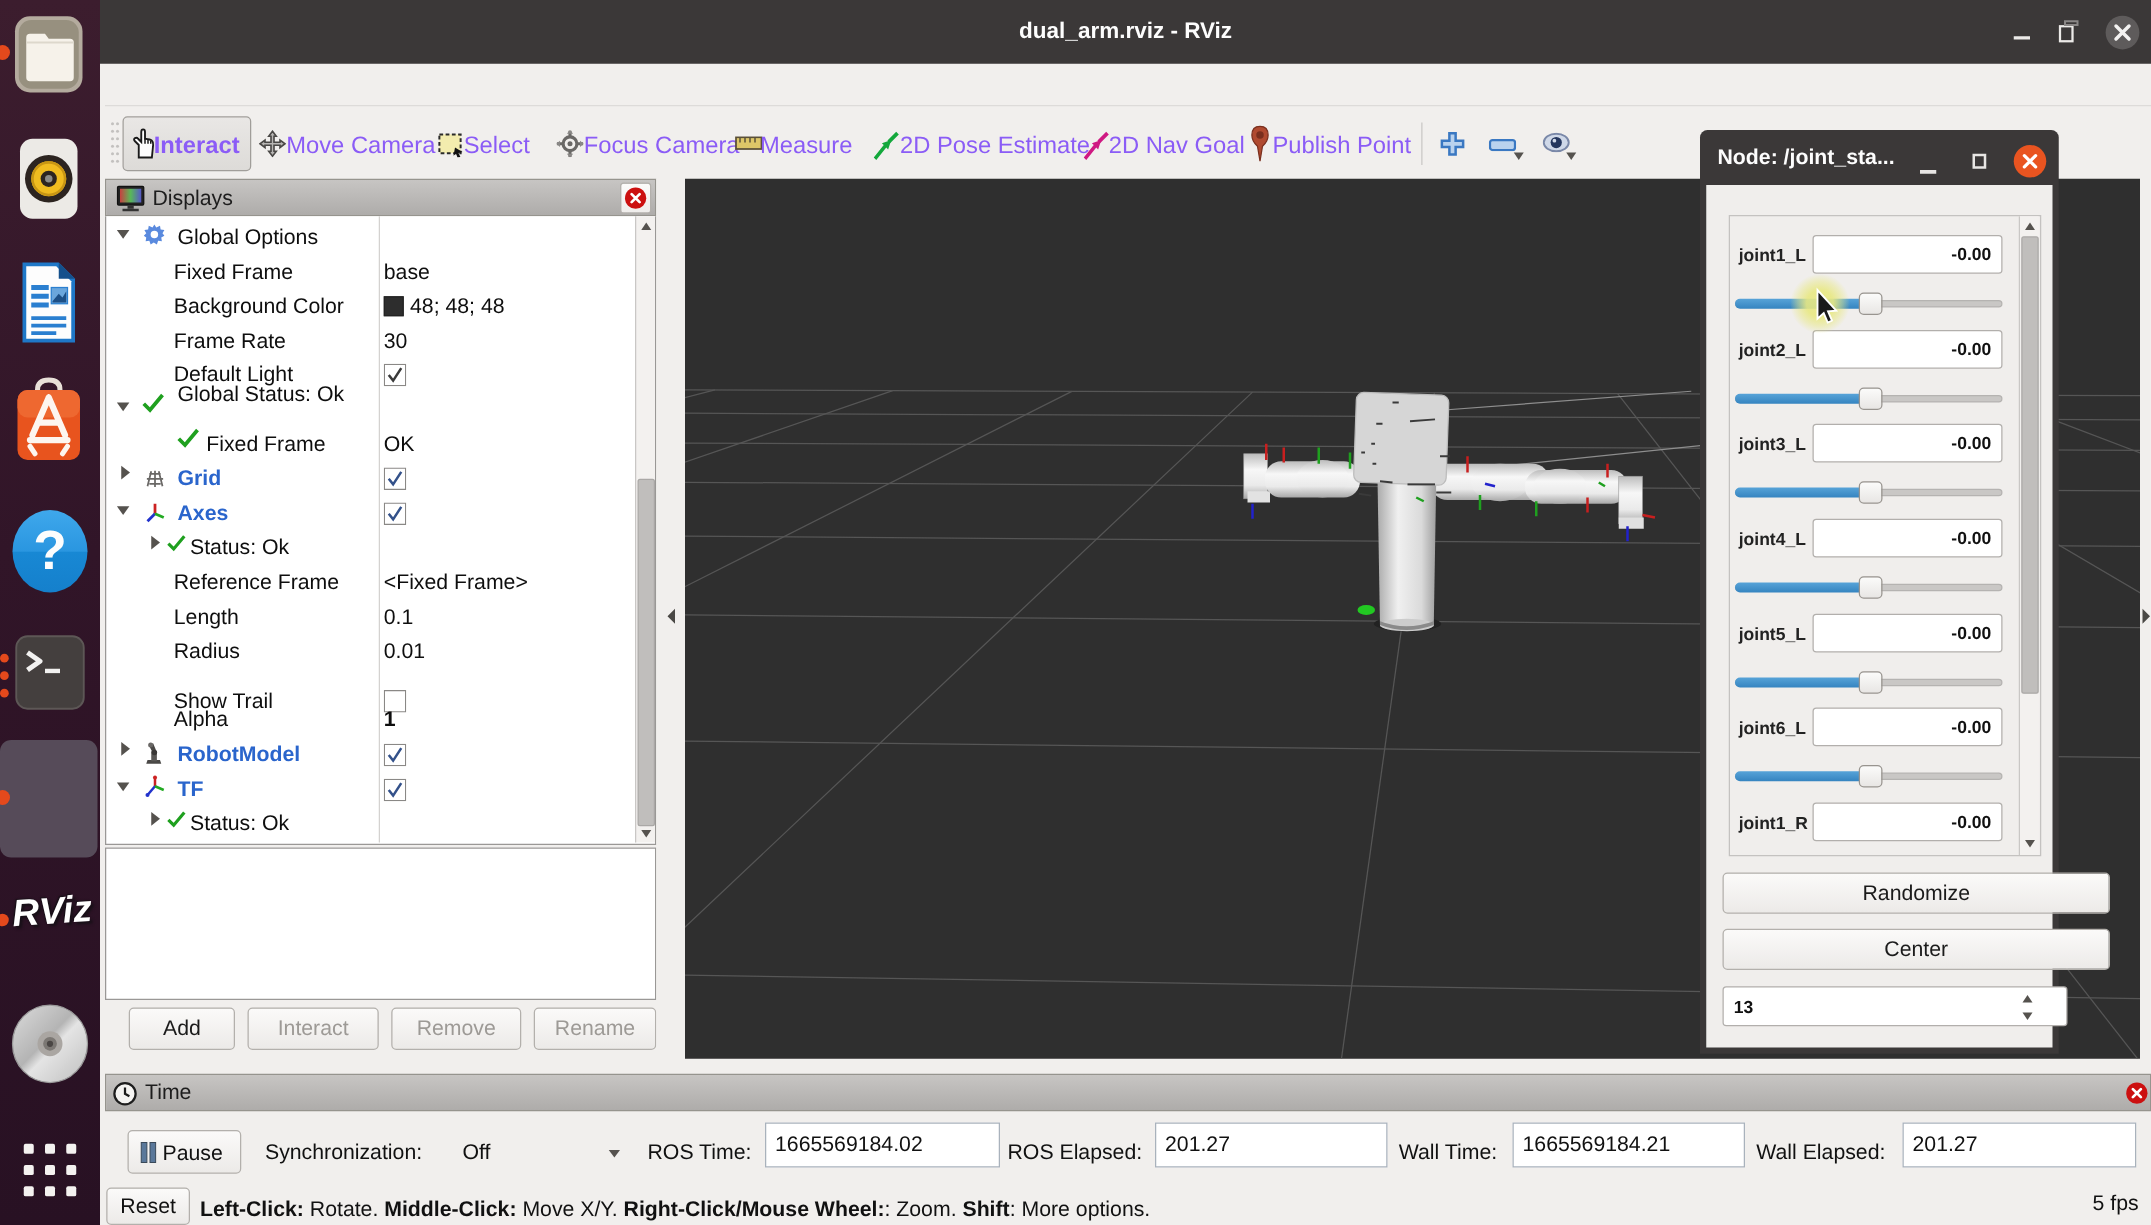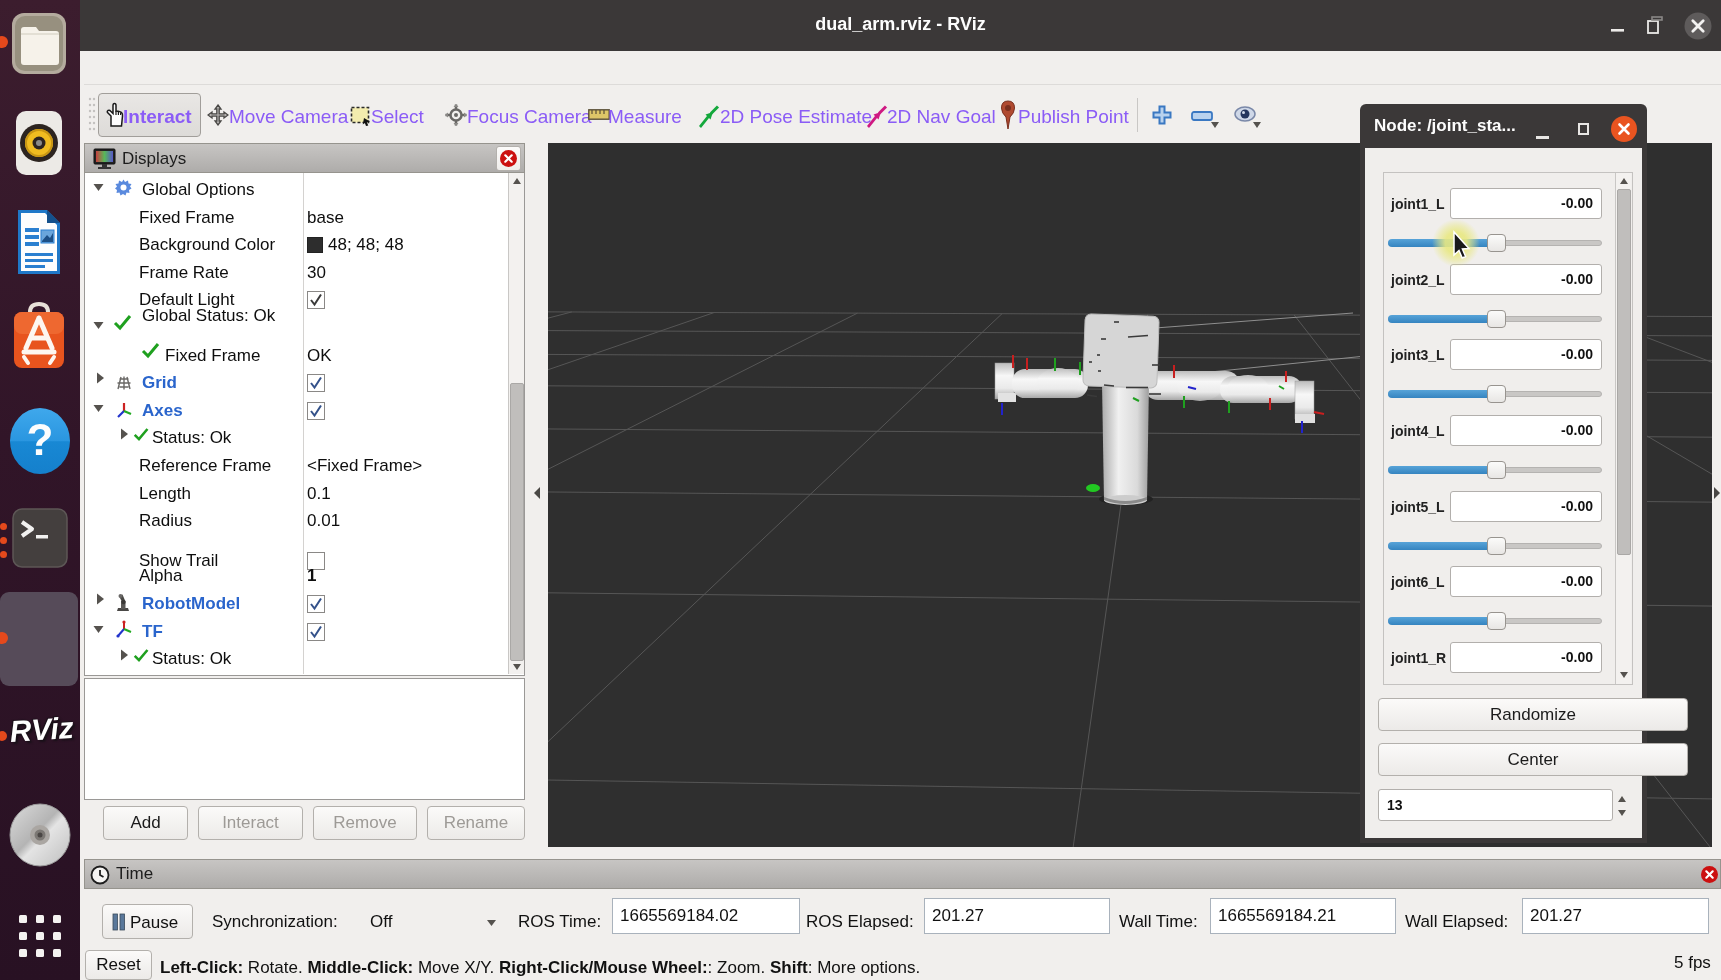--- a/index.html
+++ b/index.html
@@ -654,21 +654,21 @@
             <path d="M1 7 L9 7 L5 1 Z" fill="#55524e"></path>
           </svg>
         <div class="abs" style="left:1px;top:16px;width:14px;height:366px;background:#c0bebc;border:1px solid #aaa8a6;border-radius:2px;"></div>
         <svg class="abs" style="left:3px;top:498px;" width="10" height="8">
             <path d="M1 1 L9 1 L5 7 Z" fill="#55524e"></path>
           </svg>
       </div>
     </div>
     <div class="nbtn" style="top:550px;">Randomize</div>
     <div class="nbtn" style="top:595px;">Center</div>
-    <div class="abs" style="left:13px;top:641px;width:235px;height:32px;background:#fff;border:1px solid #b2afac;border-radius:3px;">
+    <div class="abs" style="left:13px;top:641px;width:276px;height:32px;background:#fff;border:1px solid #b2afac;border-radius:3px;">
       <span class="abs" style="left:8px;top:7px;font-size:14px;font-weight:bold;color:#111;">13</span>
       <svg class="abs" style="left:236px;top:4px;" width="14" height="24" viewBox="0 0 14 24">
         <path d="M7 2 L11 8 L3 8 Z" fill="#55524e"></path>
         <path d="M7 22 L11 16 L3 16 Z" fill="#55524e"></path>
       </svg>
     </div>
   </div>
 </div>
 
 <svg class="abs" style="left:1430px;top:218px;z-index:9;" width="56" height="56" viewBox="0 0 56 56">

